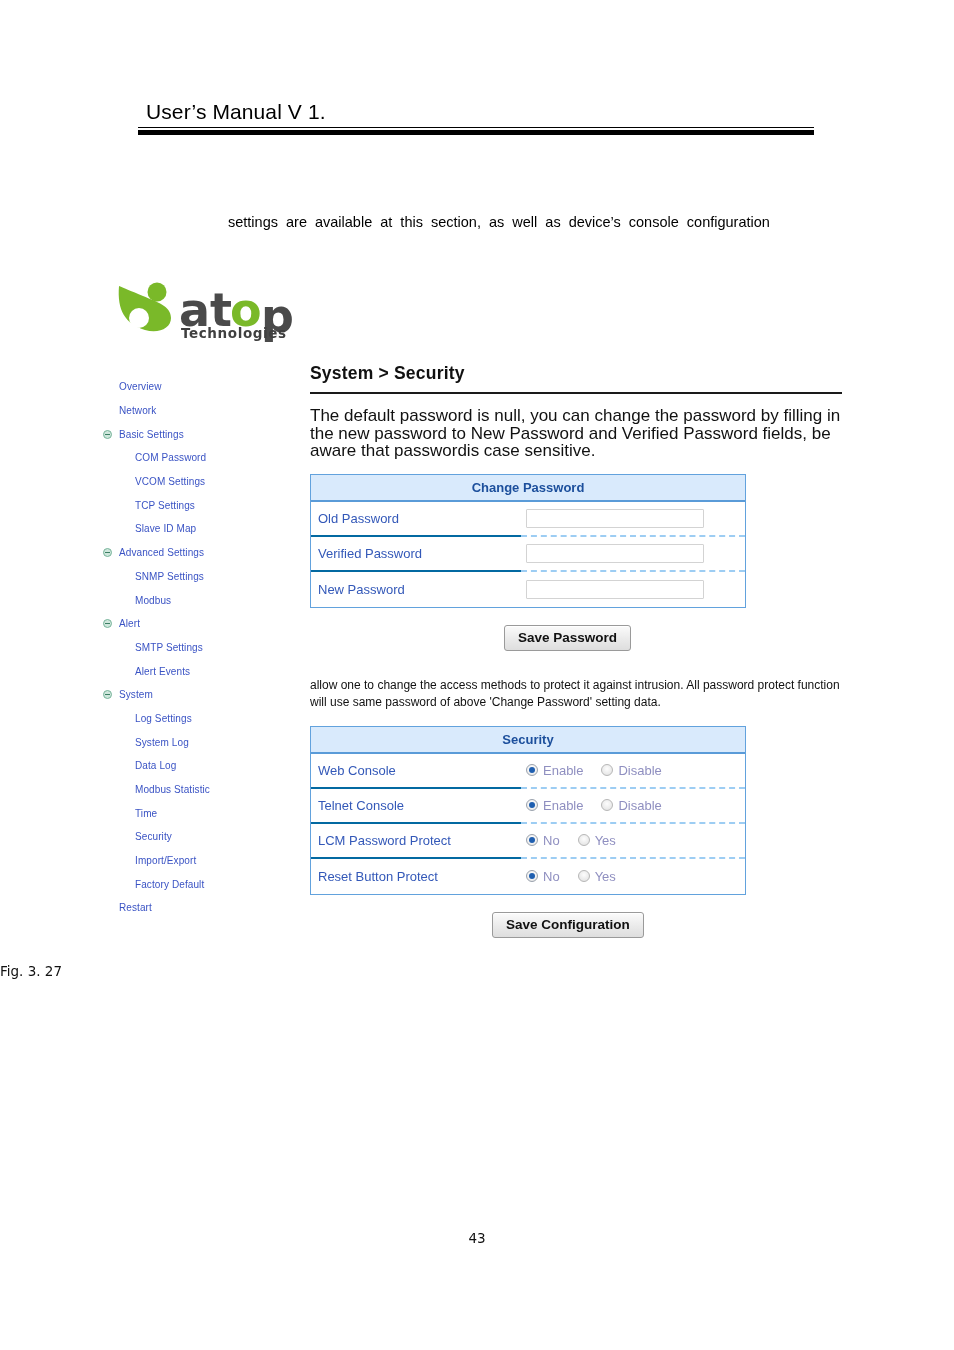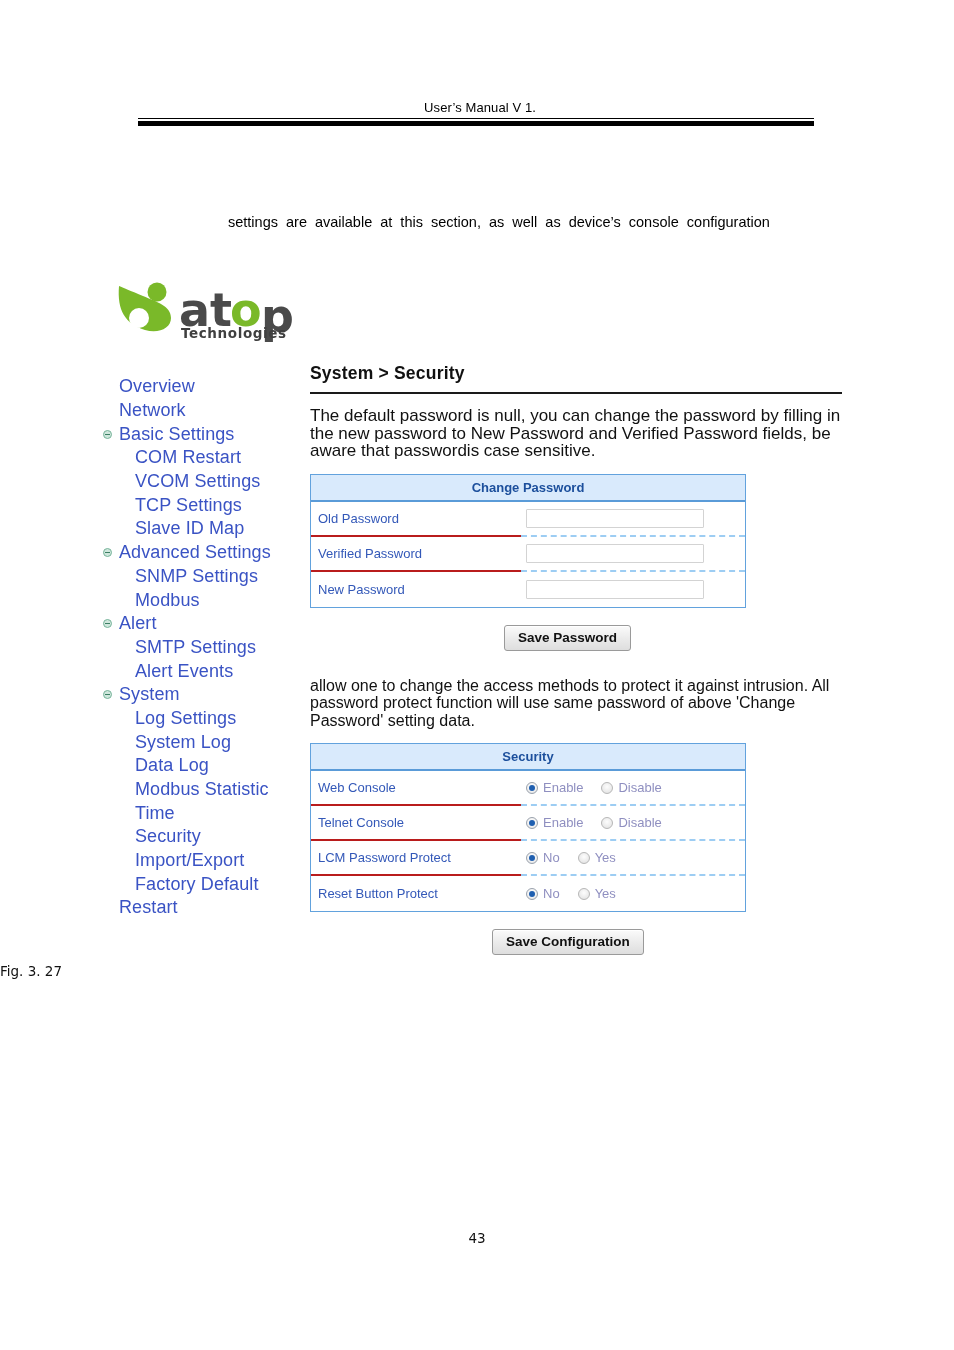--- a/index.html
+++ b/index.html
@@ -17,25 +17,24 @@
   }
 
   
   .doc-header {
     position: absolute;
     left: 138px;
     top: 100px;
     width: 676px;
   }
   .doc-header-title {
-    font-size: 13px;
+    font-size: 21px;
     color: #000;
     padding-left: 8px;
     letter-spacing: .1px;
-    text-align: center;
   }
   .doc-header-rules {
     margin-top: 3px;
   }
   .rule-thin {
     height: 1px;
     background: #000;
   }
   .rule-thick {
     height: 5px;
@@ -78,21 +77,21 @@
   .sidebar {
     position: absolute;
     left: 103px;
     top: 110px;
     width: 205px;
   }
   .nav-item {
     display: flex;
     align-items: center;
     height: 23.7px;
-    font-size: 18px;
+    font-size: 10px;
     color: #3a53c4;
     white-space: nowrap;
     text-align: center;
   }
   .nav-item .nav-label {
     color: #3a53c4;
     letter-spacing: .1px;
   }
   .nav-bullet {
     width: 11px;
@@ -177,21 +176,21 @@
   }
   .panel-row .cell-label {
     width: 210px;
     flex: 0 0 210px;
     font-size: 13px;
     color: #3358b8;
     display: flex;
     align-items: center;
     padding-left: 7px;
     box-sizing: border-box;
-    border-bottom: 2px solid #b91c1c;
+    border-bottom: 2px solid #0369a1;
   }
   .panel-row .cell-value {
     flex: 1 1 auto;
     display: flex;
     align-items: center;
     padding-left: 5px;
     border-bottom: 2px dashed #9dcdf3;
     box-sizing: border-box;
   }
   .panel-row:last-child .cell-label,
@@ -266,21 +265,21 @@
     box-shadow: inset 0 1px 0 #ffffff;
     cursor: pointer;
     line-height: 15px;
     font-weight: bold;
   }
   .btn-save-password { margin-left: 194px; }
   .btn-save-config   { margin-left: 182px; }
 
   .sec-desc {
     margin-top: 26px;
-    font-size: 16px;
+    font-size: 12px;
     line-height: 17.5px;
     color: #111;
   }
 
   
   .fig-caption {
     position: absolute;
     left: 0;
     top: 963px;
     width: 954px;
@@ -339,21 +338,21 @@
         <span class="nav-label">Overview</span>
       </div>
       <div class="nav-item nav-level-0">
         <span class="nav-label">Network</span>
       </div>
       <div class="nav-item nav-level-0 with-bullet">
         <span class="nav-bullet has-icon"></span>
         <span class="nav-label">Basic Settings</span>
       </div>
       <div class="nav-item nav-level-1">
-        <span class="nav-label">COM Restart</span>
+        <span class="nav-label">COM Password</span>
       </div>
       <div class="nav-item nav-level-1">
         <span class="nav-label">VCOM Settings</span>
       </div>
       <div class="nav-item nav-level-1">
         <span class="nav-label">TCP Settings</span>
       </div>
       <div class="nav-item nav-level-1">
         <span class="nav-label">Slave ID Map</span>
       </div>

